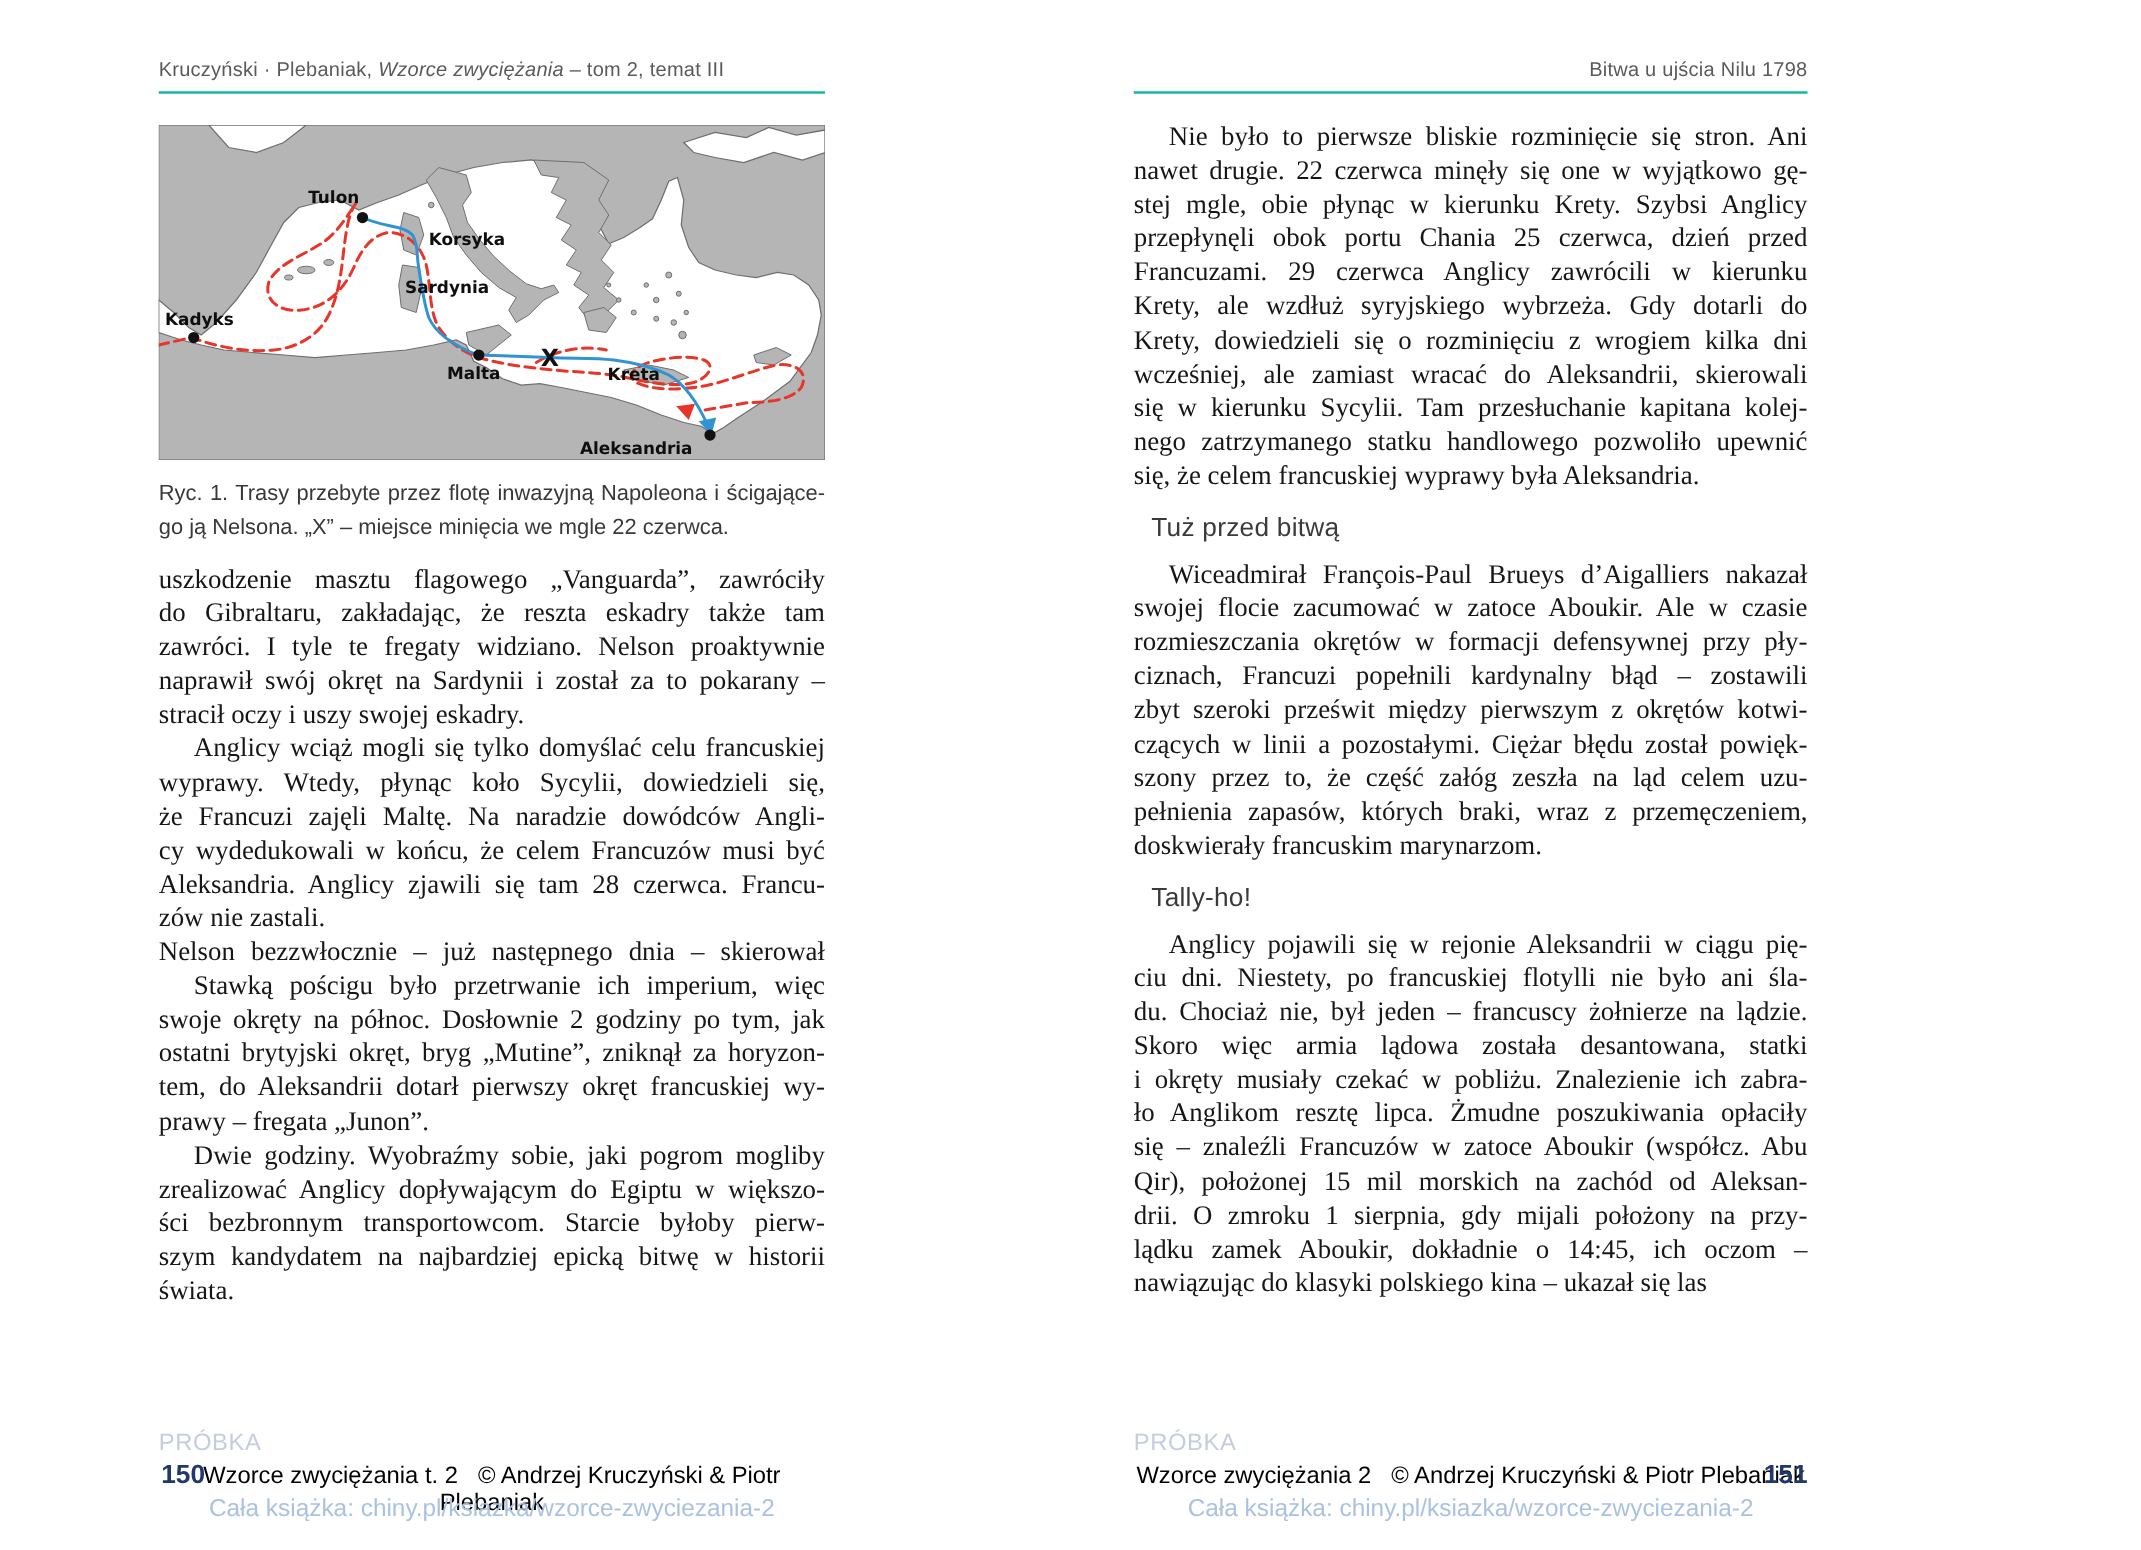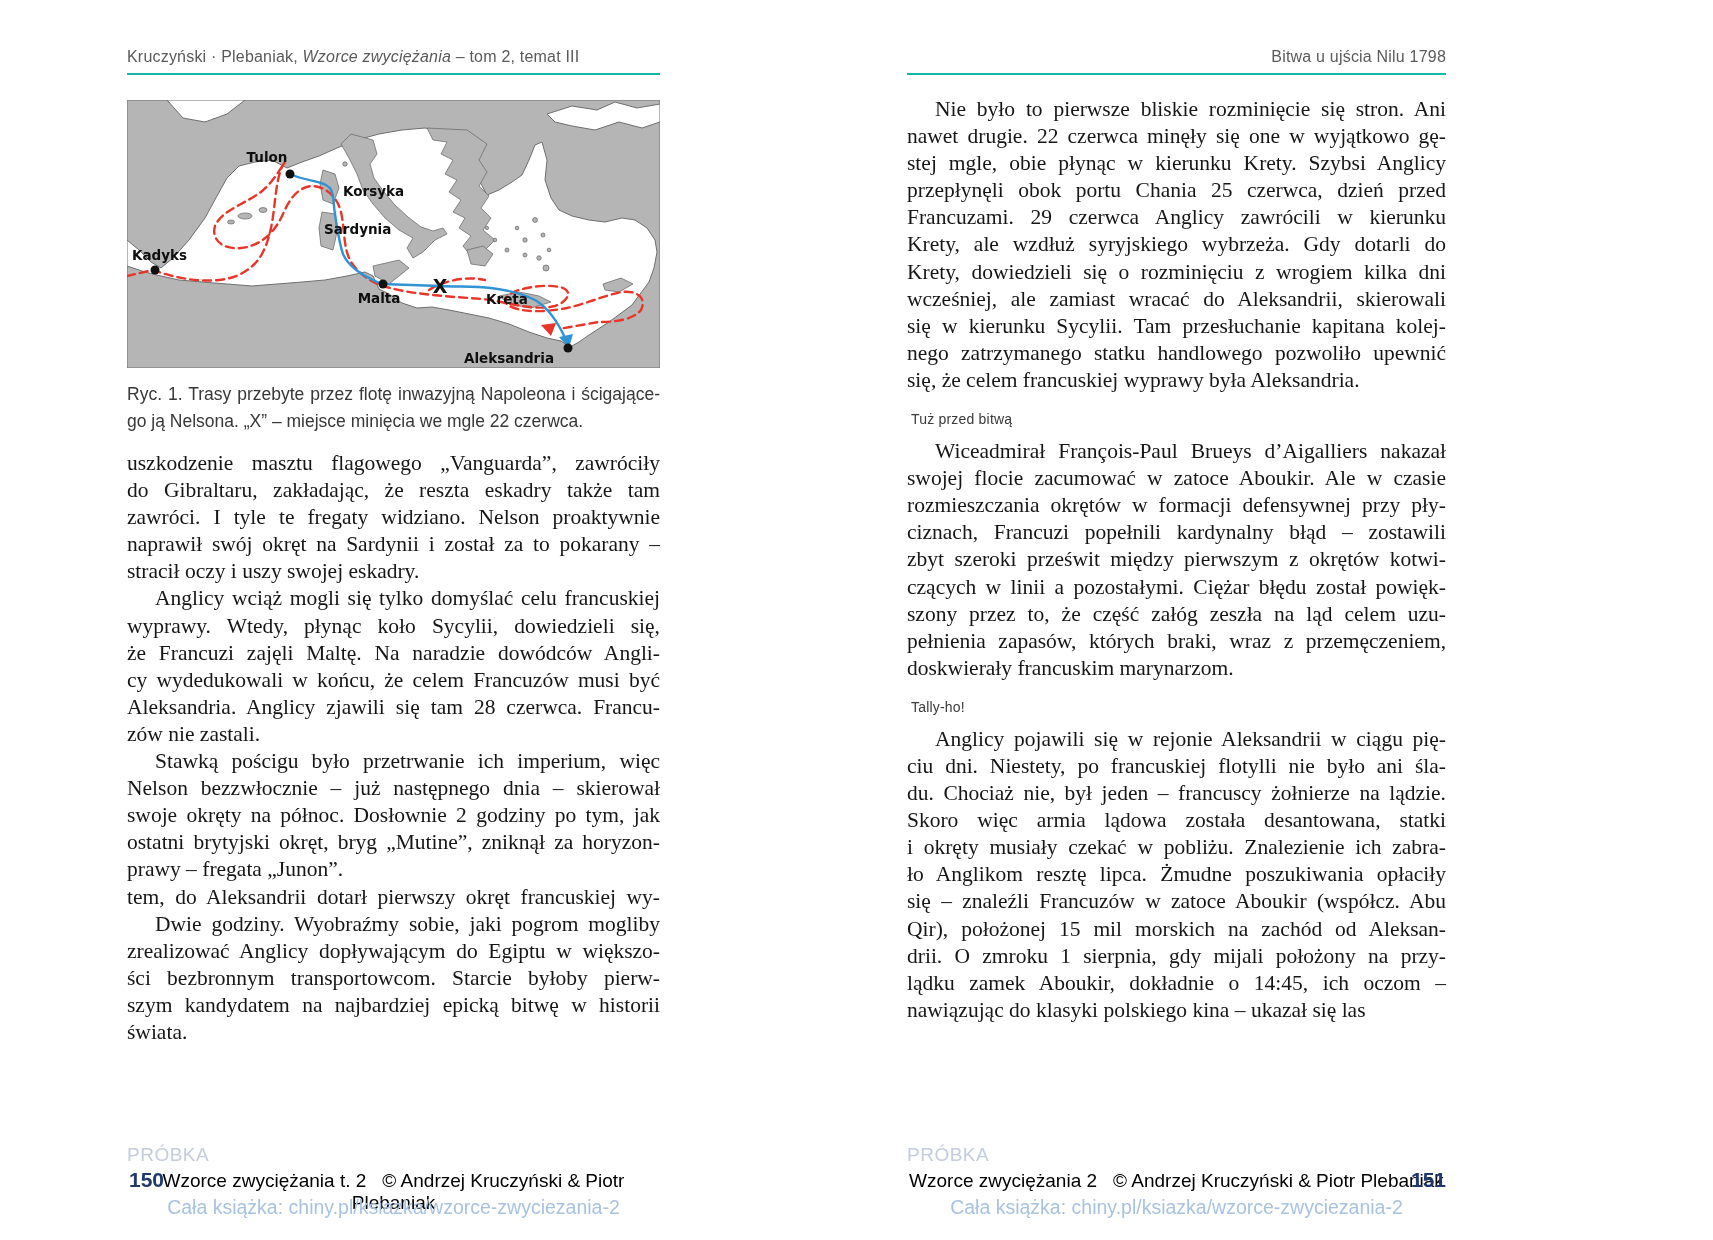--- a/index.html
+++ b/index.html
@@ -39,22 +39,22 @@
   }
 
   
   .body-text{position:absolute;left:0;right:0;color:#161616;}
   #page-left .body-text{top:450px;}
   #page-right .body-text{top:96px;}
   .line{font-size:21.5px;line-height:27.1px;text-align:left;}
   .line.just{text-align:justify;text-align-last:justify;}
   .line.first{text-indent:28px;}
   .sec-heading{
-    font-family:"Liberation Sans",sans-serif;font-size:14px;color:#3a3a3a;
-    margin:17px 0 11px 4px;letter-spacing:.2px;
+    font-family:"Liberation Sans",sans-serif;font-size:21px;color:#3a3a3a;
+    margin:17px 0 11px 14px;letter-spacing:.2px;
   }
 
   
   .footer{position:absolute;left:0;right:0;font-family:"Liberation Sans",sans-serif;}
   .f-probka{top:1144px;text-align:left;font-size:19px;color:#c3cddd;letter-spacing:.5px;}
   .f-line2{top:1170px;text-align:center;font-size:19px;color:#000000;}
   .f-line2 .cp{margin-left:16px;}
   .f-line3{top:1196px;text-align:center;font-size:19.5px;color:#a9c2e0;}
   .page-num{
     position:absolute;top:1168px;font-family:"Liberation Sans",sans-serif;
@@ -173,26 +173,26 @@
       </div>
       <div class="para">
         <div class="line just first">Anglicy wciąż mogli się tylko domyślać celu francuskiej</div>
         <div class="line just">wyprawy. Wtedy, płynąc koło Sycylii, dowiedzieli się,</div>
         <div class="line just">że Francuzi zajęli Maltę. Na naradzie dowódców Angli-</div>
         <div class="line just">cy wydedukowali w końcu, że celem Francuzów musi być</div>
         <div class="line just">Aleksandria. Anglicy zjawili się tam 28 czerwca. Francu-</div>
         <div class="line">zów nie zastali.</div>
       </div>
       <div class="para">
+        <div class="line just">Nelson bezzwłocznie – już następnego dnia – skierował</div>
         <div class="line just first">Stawką pościgu było przetrwanie ich imperium, więc</div>
-        <div class="line just">Nelson bezzwłocznie – już następnego dnia – skierował</div>
         <div class="line just">swoje okręty na północ. Dosłownie 2 godziny po tym, jak</div>
         <div class="line just">ostatni brytyjski okręt, bryg „Mutine”, zniknął za horyzon-</div>
+        <div class="line just">tem, do Aleksandrii dotarł pierwszy okręt francuskiej wy-</div>
         <div class="line">prawy – fregata „Junon”.</div>
-        <div class="line just">tem, do Aleksandrii dotarł pierwszy okręt francuskiej wy-</div>
       </div>
       <div class="para">
         <div class="line just first">Dwie godziny. Wyobraźmy sobie, jaki pogrom mogliby</div>
         <div class="line just">zrealizować Anglicy dopływającym do Egiptu w większo-</div>
         <div class="line just">ści bezbronnym transportowcom. Starcie byłoby pierw-</div>
         <div class="line just">szym kandydatem na najbardziej epicką bitwę w historii</div>
         <div class="line">świata.</div>
       </div>
     </div>
 

